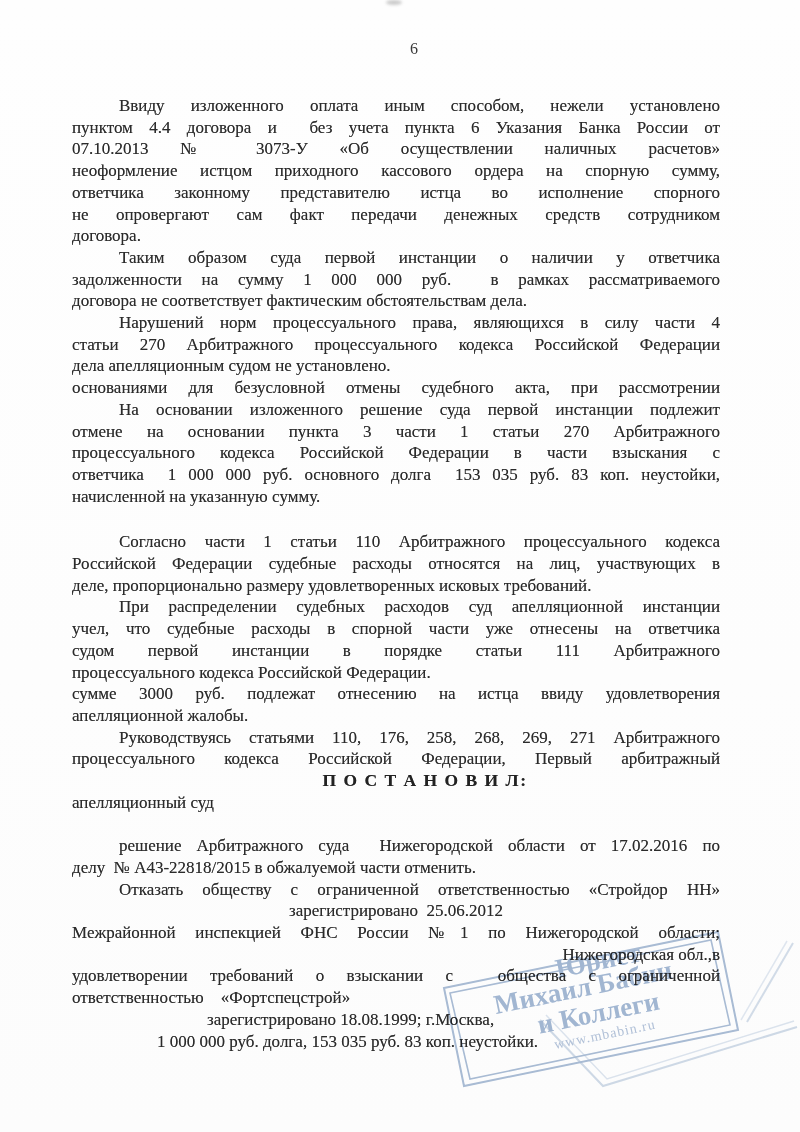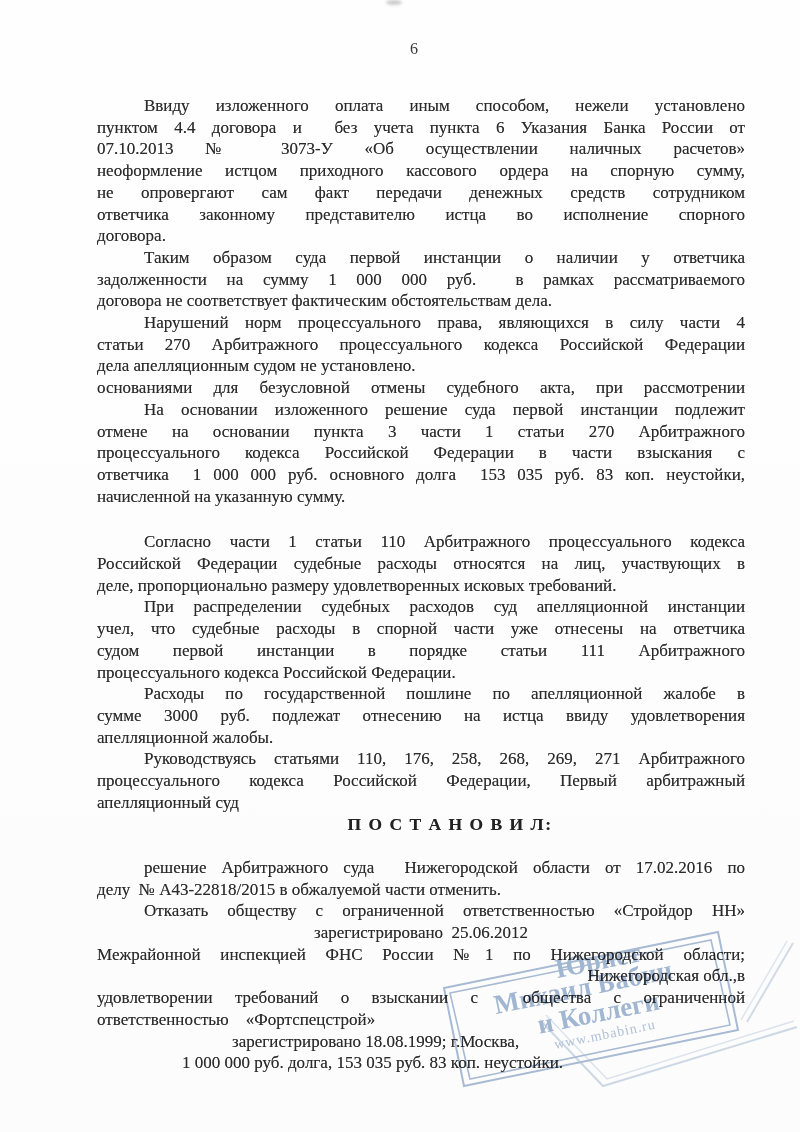--- a/index.html
+++ b/index.html
@@ -21,21 +21,21 @@
     top: 40px;
     left: 90px;
     width: 648px;
     text-align: center;
     font-size: 16px;
     color: #3a3a3a;
   }
   .doc-body {
     position: absolute;
     top: 95px;
-    left: 97px;
+    left: 72px;
     width: 648px;
   }
   .line {
     font-size: 17px;
     line-height: 21.7px;
     white-space: pre-wrap;
     text-shadow: 0 0 0.5px rgba(43,43,43,0.55);
   }
   .align-justify {
     text-align: justify;
@@ -85,49 +85,48 @@
 
 <div class="page">
 
   <div class="page-number">6</div>
 
   <div class="doc-body">
       <div class="line text align-justify" style="text-indent: 47px;">Ввиду изложенного оплата иным способом, нежели установлено</div>
       <div class="line text align-justify">пунктом 4.4 договора и  без учета пункта 6 Указания Банка России от</div>
       <div class="line text align-justify">07.10.2013 № 3073-У «Об осуществлении наличных расчетов»</div>
       <div class="line text align-justify">неоформление истцом приходного кассового ордера на спорную сумму,</div>
+      <div class="line text align-justify">ответчика законному представителю истца во исполнение спорного</div>
       <div class="line text align-justify">не опровергают сам факт передачи денежных средств сотрудником</div>
-      <div class="line text align-justify">ответчика законному представителю истца во исполнение спорного</div>
       <div class="line text align-left">договора.</div>
       <div class="line text align-justify" style="text-indent: 47px;">Таким образом суда первой инстанции о наличии у ответчика</div>
       <div class="line text align-justify">задолженности на сумму 1 000 000 руб.  в рамках рассматриваемого</div>
       <div class="line text align-left">договора не соответствует фактическим обстоятельствам дела.</div>
       <div class="line text align-justify" style="text-indent: 47px;">Нарушений норм процессуального права, являющихся в силу части 4</div>
       <div class="line text align-justify">статьи 270 Арбитражного процессуального кодекса Российской Федерации</div>
       <div class="line text align-left">дела апелляционным судом не установлено.</div>
       <div class="line text align-justify">основаниями для безусловной отмены судебного акта, при рассмотрении</div>
       <div class="line text align-justify" style="text-indent: 47px;">На основании изложенного решение суда первой инстанции подлежит</div>
       <div class="line text align-justify">отмене на основании пункта 3 части 1 статьи 270 Арбитражного</div>
       <div class="line text align-justify">процессуального кодекса Российской Федерации в части взыскания с</div>
       <div class="line text align-justify">ответчика  1 000 000 руб. основного долга  153 035 руб. 83 коп. неустойки,</div>
       <div class="line text align-left">начисленной на указанную сумму.</div>
       <div class="line text align-justify" style="text-indent: 47px; margin-top: 24px;">Согласно части 1 статьи 110 Арбитражного процессуального кодекса</div>
       <div class="line text align-justify">Российской Федерации судебные расходы относятся на лиц, участвующих в</div>
       <div class="line text align-left">деле, пропорционально размеру удовлетворенных исковых требований.</div>
       <div class="line text align-justify" style="text-indent: 47px;">При распределении судебных расходов суд апелляционной инстанции</div>
       <div class="line text align-justify">учел, что судебные расходы в спорной части уже отнесены на ответчика</div>
       <div class="line text align-justify">судом первой инстанции в порядке статьи 111 Арбитражного</div>
       <div class="line text align-left">процессуального кодекса Российской Федерации.</div>
-      <div class="line text align-justify" style="text-indent: 47px;">Расходы по государственной пошлине по апелляционной жалобе в</div>
       <div class="line text align-justify">сумме 3000 руб. подлежат отнесению на истца ввиду удовлетворения</div>
       <div class="line text align-left">апелляционной жалобы.</div>
       <div class="line text align-justify" style="text-indent: 47px;">Руководствуясь статьями 110, 176, 258, 268, 269, 271 Арбитражного</div>
       <div class="line text align-justify">процессуального кодекса Российской Федерации, Первый арбитражный</div>
+      <div class="line heading">П О С Т А Н О В И Л:</div>
       <div class="line text align-left">апелляционный суд</div>
-      <div class="line heading">П О С Т А Н О В И Л:</div>
       <div class="line blank">&nbsp;</div>
       <div class="line text align-justify" style="text-indent: 47px;">решение Арбитражного суда  Нижегородской области от 17.02.2016 по</div>
       <div class="line text align-left">делу  № А43-22818/2015 в обжалуемой части отменить.</div>
       <div class="line text align-justify" style="text-indent: 47px;">Отказать обществу с ограниченной ответственностью «Стройдор НН»</div>
       <div class="line text align-right">зарегистрировано  25.06.2012</div>
       <div class="line text align-justify">Межрайонной инспекцией ФНС России №1 по Нижегородской области;</div>
       <div class="line split"><span>Нижегородская обл.,</span><span>в</span></div>
       <div class="line text align-justify">удовлетворении требований о взыскании с  общества с ограниченной</div>
       <div class="line text align-left">ответственностью    «Фортспецстрой»</div>
       <div class="line text align-left" style="text-indent: 135px;">зарегистрировано 18.08.1999; г.Москва,</div>

